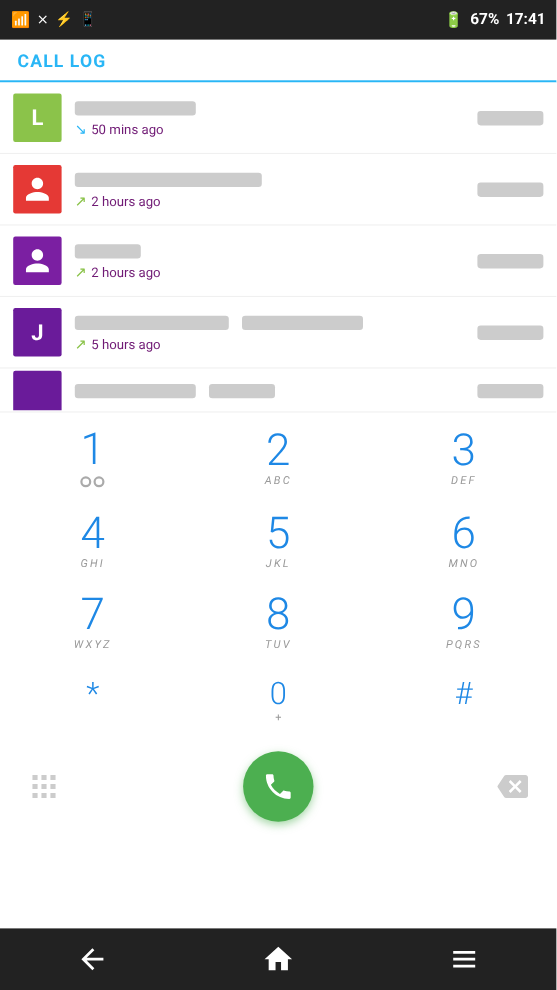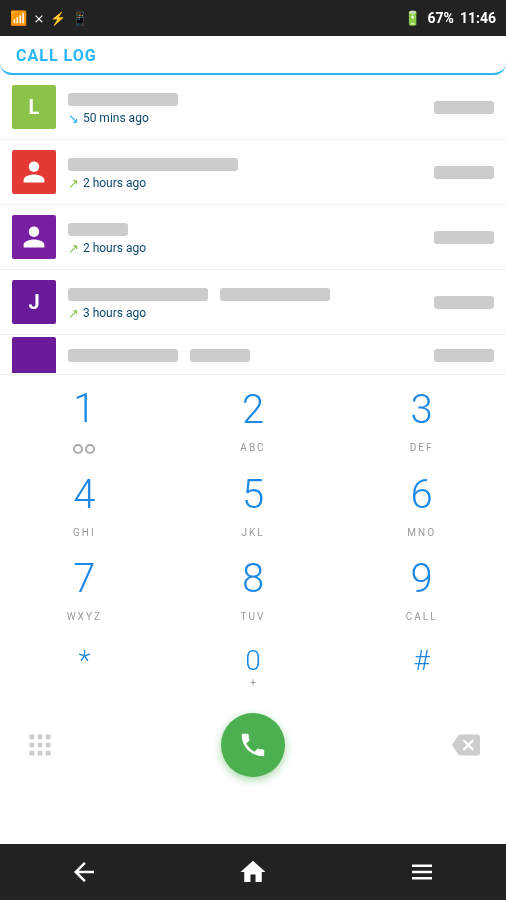--- a/index.html
+++ b/index.html
@@ -35,21 +35,20 @@
       gap: 6px;
       font-size: 14px;
       font-weight: bold;
     }
 
     
     .header {
       padding: 10px 16px 0 16px;
       border-bottom: 2px solid #29b6f6;
       padding-bottom: 8px;
-      border-radius: 12px;
     }
     .header-title {
       font-size: 16px;
       font-weight: bold;
       color: #29b6f6;
       letter-spacing: 1px;
     }
 
     
     .call-log {
@@ -84,21 +83,21 @@
     .call-info {
       flex: 1;
     }
     .call-time {
       display: flex;
       align-items: center;
       gap: 4px;
       font-size: 12px;
       margin-top: 3px;
     }
-    .time-text { color: #0c4a6e; font-size: 12px; }
+    .time-text { color: #701a75; font-size: 12px; }
     .arrow-out {
       color: #8bc34a;
       font-size: 13px;
     }
     .arrow-in {
       color: #29b6f6;
       font-size: 13px;
     }
     .call-right {
       text-align: right;
@@ -128,22 +127,23 @@
     .dial-number {
       font-size: 40px;
       color: #1e88e5;
       line-height: 1;
       font-weight: 300;
     }
     .dial-letters {
       font-size: 10px;
       color: #999;
       letter-spacing: 2px;
-      margin-top: 12px;
+      margin-top: 2px;
       min-height: 14px;
+      font-style: italic;
     }
 
     
     .dialpad-bottom {
       display: flex;
       justify-content: space-around;
       align-items: center;
       padding: 6px 0 10px 0;
     }
     .dial-key-sym {
@@ -254,21 +254,21 @@
   <div class="status-bar-left">
 
     <span style="font-size:14px;">📶</span>
     <span style="font-size:13px;">⨯</span>
     <span style="font-size:13px;">⚡</span>
     <span style="font-size:13px;">📱</span>
   </div>
   <div class="status-bar-right">
     <span>🔋</span>
     <span>67%</span>
-    <span>11:46</span>
+    <span>17:41</span>
   </div>
 </div>
 
 <div class="header">
   <div class="header-title">CALL LOG</div>
 </div>
 
 <div class="call-log">
 
   <div class="call-item">
@@ -330,21 +330,21 @@
   <div class="call-item">
     <div class="avatar avatar-purple2">J</div>
     <div class="call-info">
       <div>
         <span class="blurred-block blurred-lg"></span>
         &nbsp;
         <span class="blurred-block blurred-md"></span>
       </div>
       <div class="call-time">
         <span class="arrow-out">↗</span>
-        <span class="time-text">3 hours ago</span>
+        <span class="time-text">5 hours ago</span>
       </div>
     </div>
     <div class="call-right">
       <span class="blurred-block blurred-sm"></span>
     </div>
   </div>
 
   <div class="call-item" style="height:40px;overflow:hidden;">
     <div class="avatar avatar-purple3" style="height:36px;width:44px;border-radius:2px 2px 0 0;"></div>
     <div class="call-info">
@@ -393,21 +393,21 @@
     <div class="dial-key">
       <span class="dial-number">7</span>
       <span class="dial-letters">WXYZ</span>
     </div>
     <div class="dial-key">
       <span class="dial-number">8</span>
       <span class="dial-letters">TUV</span>
     </div>
     <div class="dial-key">
       <span class="dial-number">9</span>
-      <span class="dial-letters">CALL</span>
+      <span class="dial-letters">PQRS</span>
     </div>
   </div>
 
   <div class="dialpad-bottom">
     <div class="dial-key-sym">
       <span class="dial-sym">*</span>
       <span class="dial-sym-sub"></span>
     </div>
     <div class="dial-key-sym">
       <span class="dial-sym">0</span>

